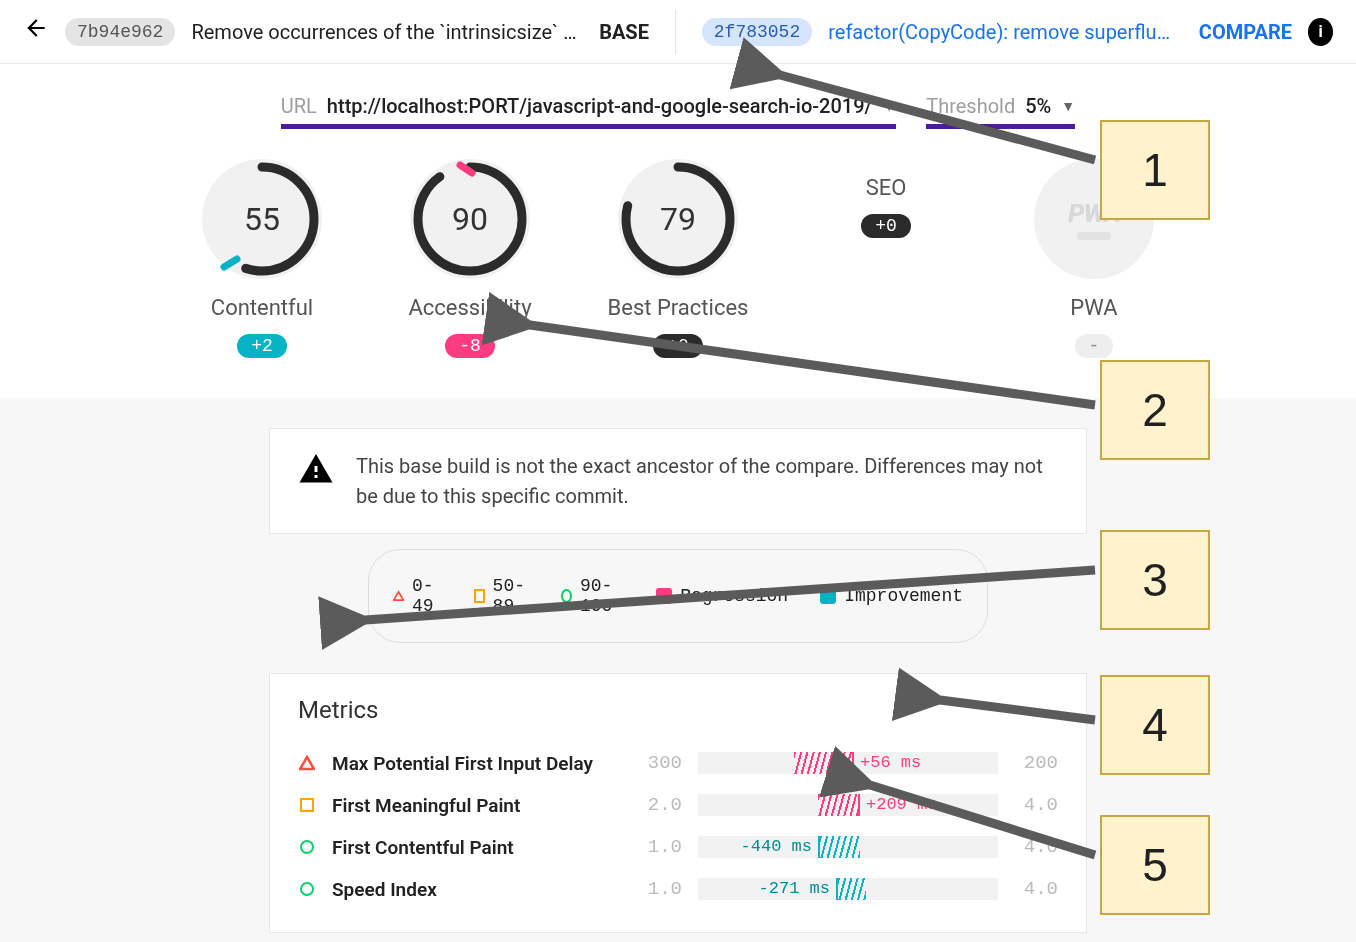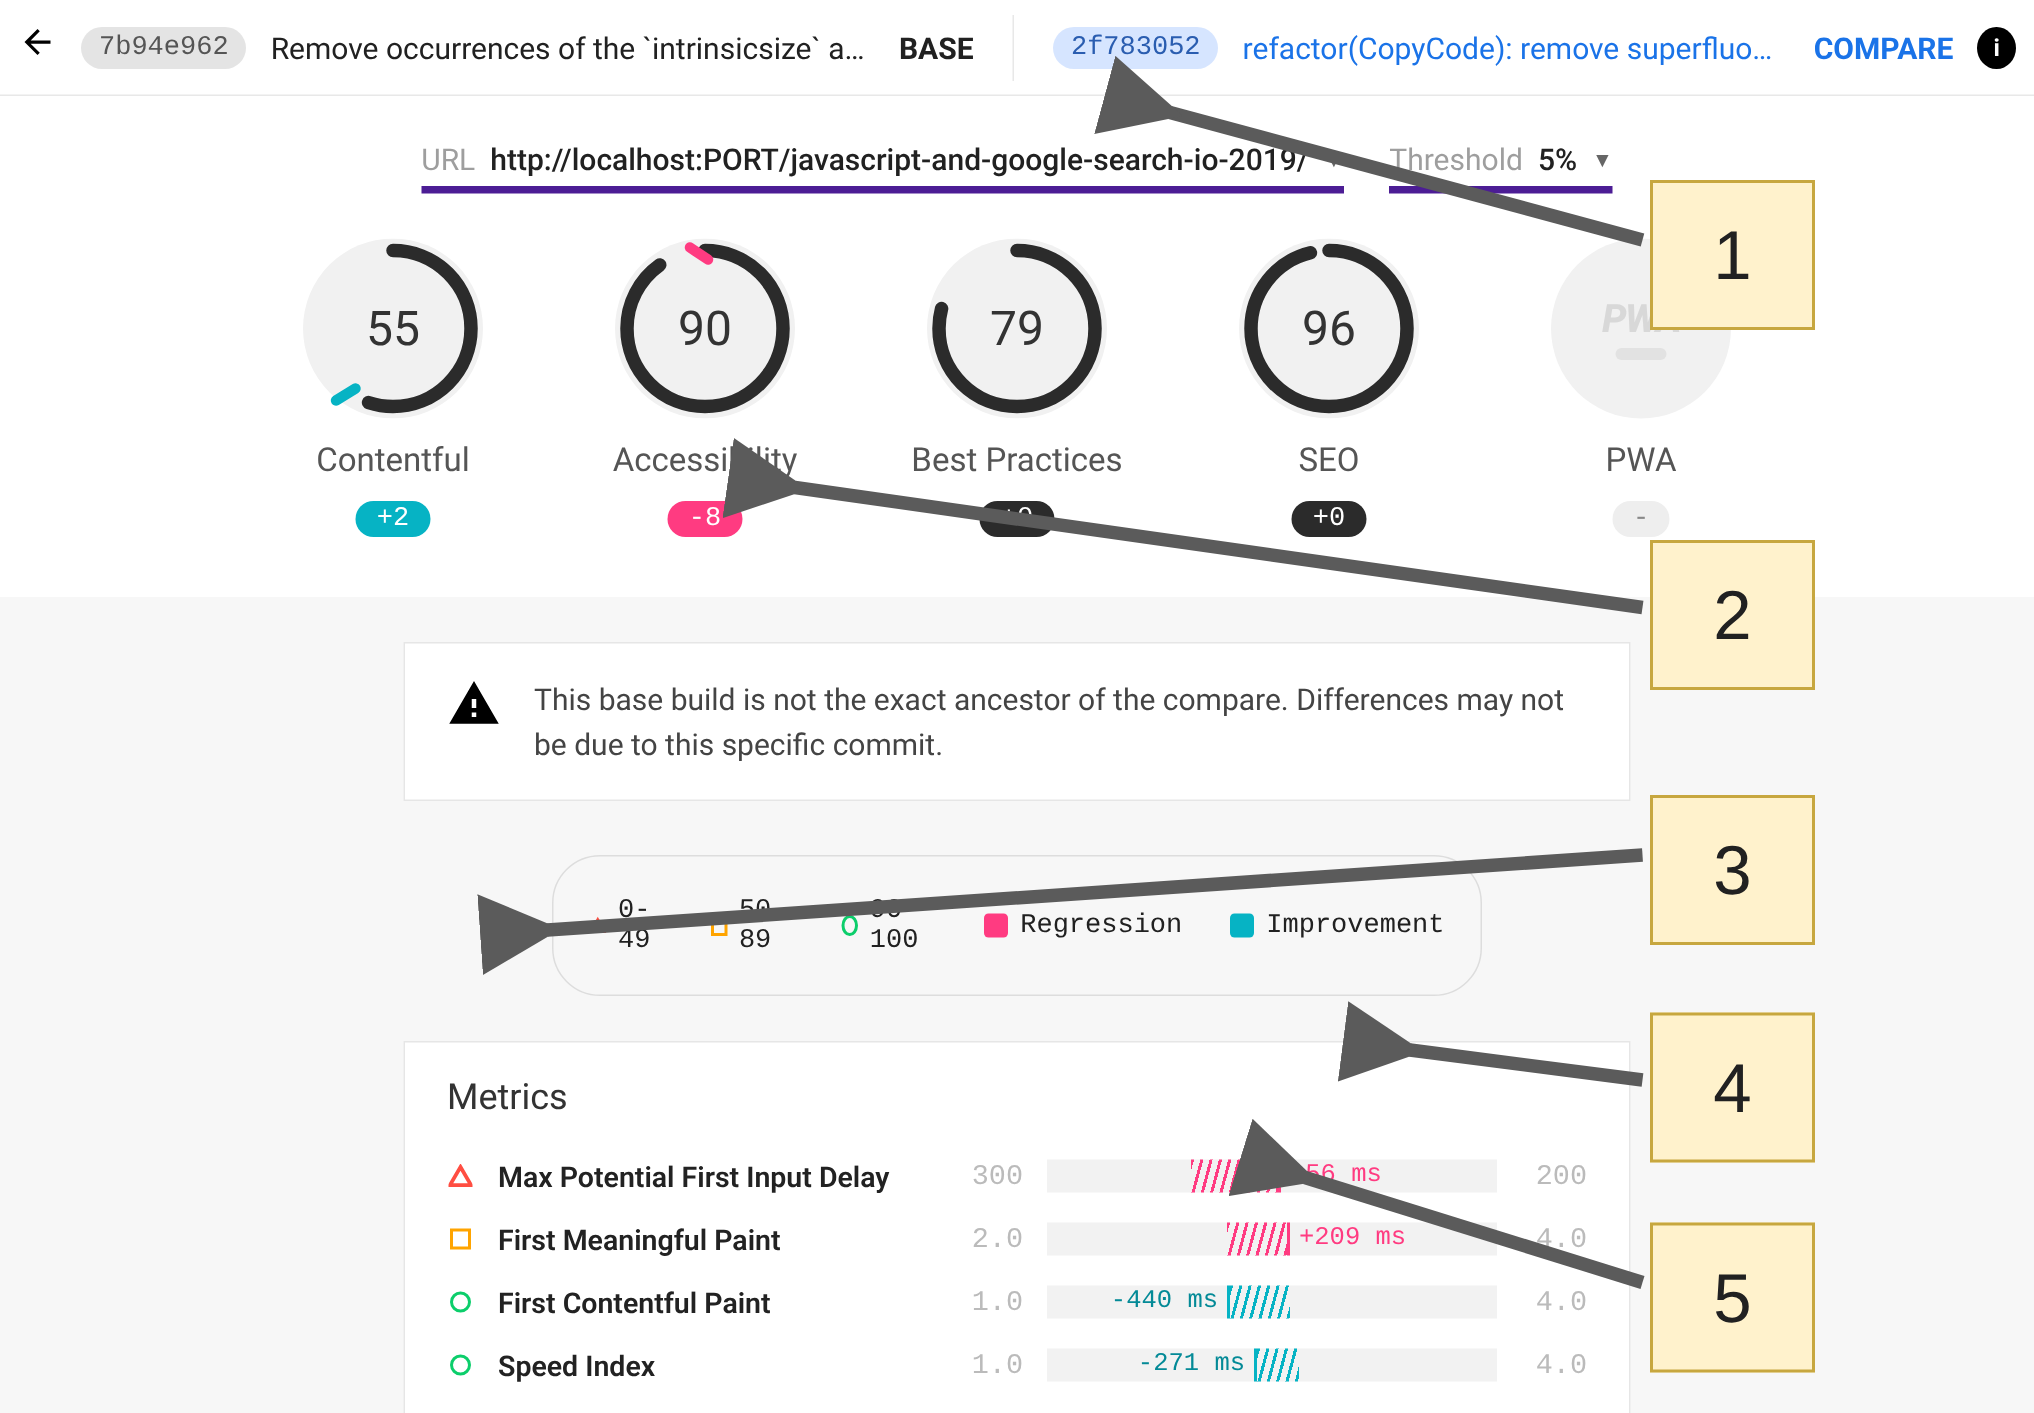--- a/index.html
+++ b/index.html
@@ -8,21 +8,21 @@
   background: #fff;
   color: #212121;
   width: 1356px;
   position: relative;
 }
 .topbar {
   display: flex;
   align-items: center;
   height: 64px;
   border-bottom: 1px solid #e8e8e8;
-  padding: 0 12px;
+  padding: 0 23px;
   gap: 16px;
 }
 .back-arrow { font-size: 28px; cursor: pointer; }
 .commit-pill {
   font-family: "Courier New", monospace;
   font-size: 18px;
   background: #e4e4e4;
   border-radius: 14px;
   padding: 4px 12px;
   color: #555;
@@ -65,21 +65,21 @@
   font-family: "Courier New", monospace; font-size: 18px; color: #fff;
 }
 .diff-teal { background: #06b3c4; }
 .diff-pink { background: #ff3b81; }
 .diff-dark { background: #2b2b2b; }
 .diff-light { background: #eee; color: #888; }
 .pwa-txt { font-size: 26px; font-weight: 800; color: #d8d8d8; letter-spacing: -1px; font-style: italic;}
 .pwa-bar { width: 34px; height: 8px; background: #e2e2e2; border-radius: 4px; margin-top: 4px; }
 .page-body { background: #f7f7f7; margin-top: 40px; padding: 30px 0 40px; }
 .card {
-  width: 818px; margin: 0 auto 36px; background: #fff; border: 1px solid #e6e6e6;
+  width: 818px; margin: 0 auto 15px; background: #fff; border: 1px solid #e6e6e6;
   padding: 22px 28px;
 }
 .warn-card { display: flex; gap: 22px; align-items: flex-start; }
 .warn-tri { width: 36px; height: 36px; flex-shrink: 0; }
 .warn-txt { font-size: 20px; color: #444; line-height: 1.5; }
 .legend {
   width: 620px; margin: 0 auto 30px; border: 1px solid #ddd; border-radius: 32px;
   padding: 26px 24px; display: flex; gap: 32px; justify-content: center;
   font-family: "Courier New", monospace; font-size: 18px; align-items: center;
 }
@@ -176,24 +176,20 @@
     </div>
     <div class="gauge-col">
       <div class="gauge"><svg width="120" height="120">
           <circle class="gauge-bg" cx="60" cy="60" r="60"></circle>
           <circle class="gauge-arc" cx="60" cy="60" r="52" stroke="#2b2b2b" stroke-dasharray="326.7256359733385" stroke-dashoffset="68.61238355440108"></circle>
         </svg><div class="gauge-num">79</div></div>
       <div class="gauge-label">Best Practices</div>
       <div class="diff-badge diff-dark">+0</div>
     </div>
     <div class="gauge-col">
-      <div class="gauge"><svg width="120" height="120">
-          <circle class="gauge-bg" cx="60" cy="60" r="60"></circle>
-          <circle class="gauge-arc" cx="60" cy="60" r="52" stroke="#2b2b2b" stroke-dasharray="326.7256359733385" stroke-dashoffset="13.069025438933553"></circle>
-        </svg><div class="gauge-num">96</div></div>
       <div class="gauge-label">SEO</div>
       <div class="diff-badge diff-dark">+0</div>
     </div>
     <div class="gauge-col">
       <div class="gauge">
         <div style="width:100%;height:100%;border-radius:50%;background:#f1f1f1;display:flex;flex-direction:column;align-items:center;justify-content:center">
           <span class="pwa-txt">PWA</span>
           <div class="pwa-bar"></div>
         </div>
       </div>

